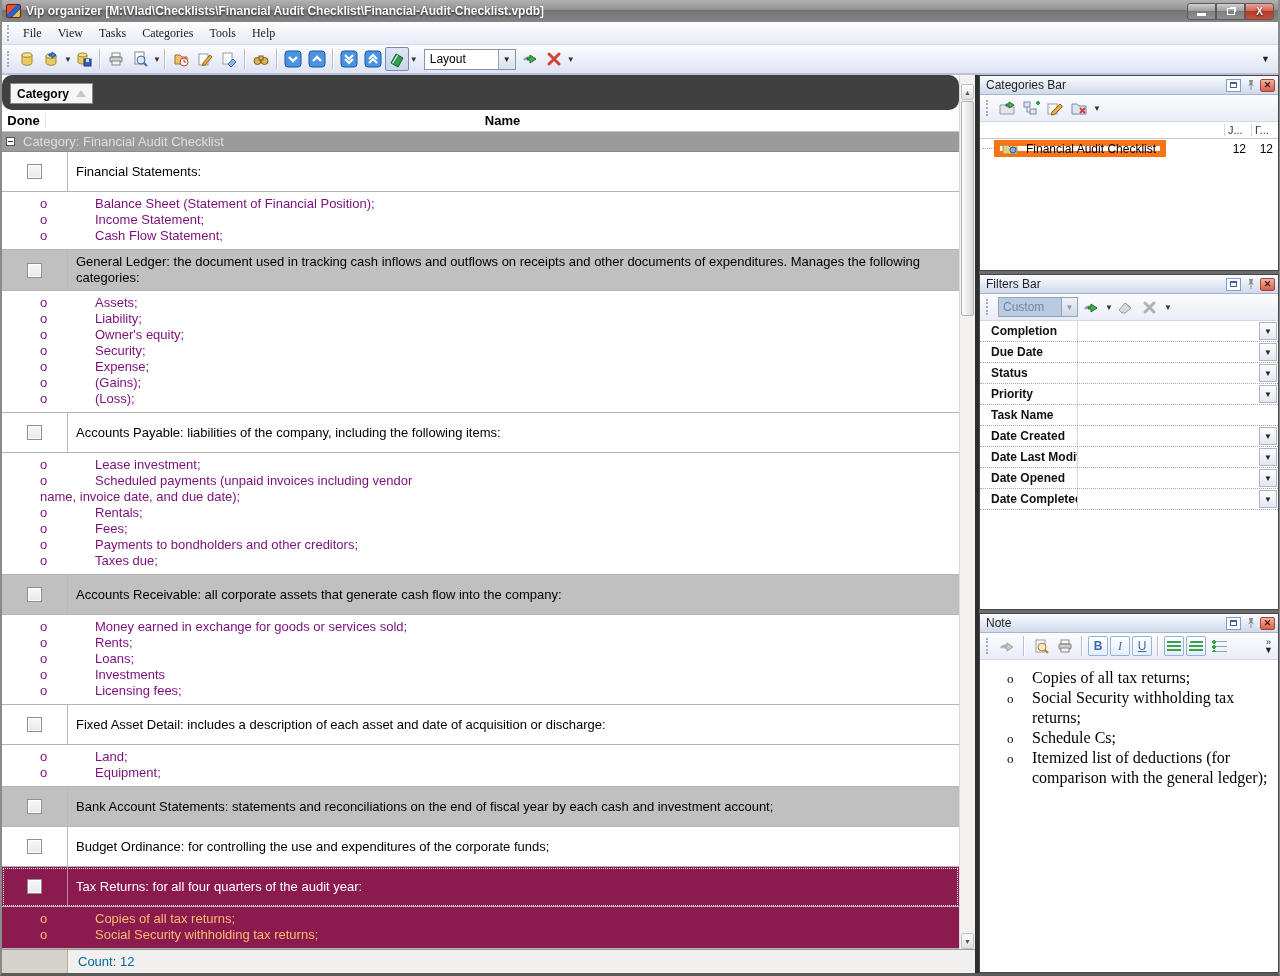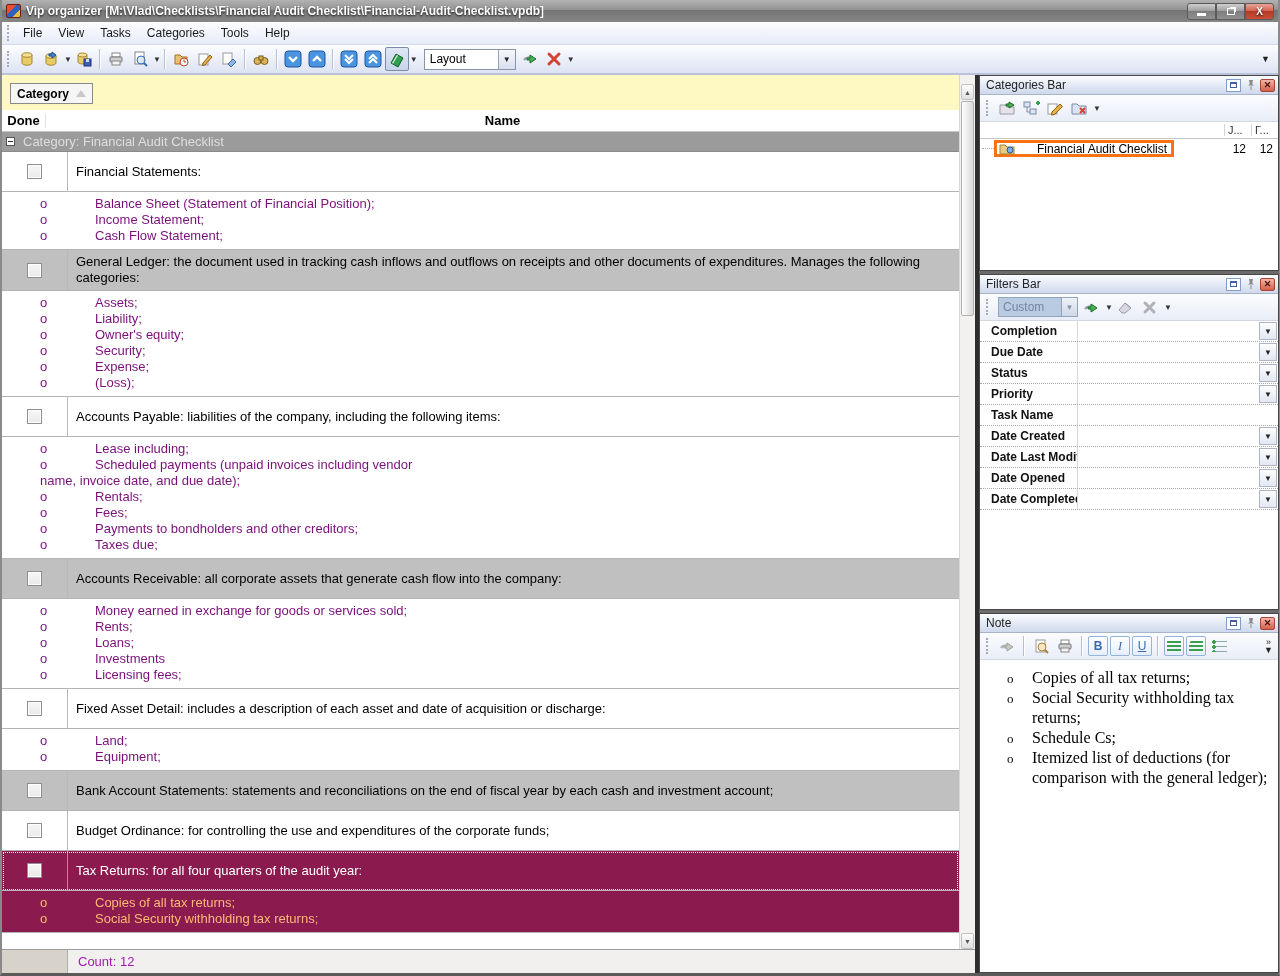--- a/index.html
+++ b/index.html
@@ -14,41 +14,41 @@
 .winbtns { margin-left:auto; display:flex; }
 .winbtn { width:29px; height:17px; border:1px solid #5a5a5a; display:flex; align-items:center; justify-content:center; font-size:10px; color:#fff; background:linear-gradient(#cfcfcf,#9a9a9a 50%,#7e7e7e 50%,#909090); }
 .winbtn.minimize { border-radius:3px 0 0 3px; }
 .winbtn.close { border-radius:0 3px 3px 0; background:linear-gradient(#eaa396,#d1604c 50%,#b43a28 50%,#c85038); font-weight:bold; }
 .glyph-min { width:9px; height:3px; background:#fff; margin-top:6px; }
 .glyph-restore { width:8px; height:7px; border:1px solid #fff; box-shadow:2px -2px 0 -1px #fff; }
 
 
 .menubar { height:23px; flex:0 0 23px; background:linear-gradient(#fcfdff,#e7ebf7); border-bottom:1px solid #d4daea; display:flex; align-items:center; padding-left:2px; font-size:12px; color:#1a1a1a; }
 .grip { width:5px; height:16px; margin:0 3px; border-left:2px dotted #aab; }
-.menu-item { padding:14px 8px; cursor:default; }
+.menu-item { padding:14px 8px; cursor:default;font-family:Liberation Serif, serif; }
 
 
 .toolbar { height:30px; flex:0 0 30px; background:linear-gradient(#fcfdff,#dde3f3); border-bottom:2px solid #b9c2d8; display:flex; align-items:center; padding:0 2px; }
 .tbtn { width:24px; height:24px; display:flex; align-items:center; justify-content:center; border:1px solid transparent; border-radius:2px; }
 .tbtn.pressed { border:1px solid #7a8aa8; background:linear-gradient(#dfe7f5,#c8d4ea); }
 .tsep { width:0; height:20px; border-left:1px solid #b8bed0; border-right:1px solid #fff; margin:0 3px; }
 .dd { font-size:8px; color:#333; margin-left:1px; align-self:center; }
 .combo { width:92px; height:21px; border:1px solid #8a94a8; background:#fff; display:flex; align-items:center; font-size:12px; margin:0 2px 0 6px; }
 .combo .val { flex:1; padding-left:5px; }
 .combo .cbtn { width:17px; height:100%; border-left:1px solid #98a2b4; background:linear-gradient(#f6f8fc,#d8dfee); display:flex; align-items:center; justify-content:center; font-size:8px; color:#222; }
 .toolbar-overflow { margin-left:auto; margin-right:6px; font-size:9px; color:#222; }
 
 
 .content { flex:1; display:flex; min-height:0; background:#2e2e2e; }
 .list-pane { width:973px; flex:0 0 973px; display:grid; grid-template-columns:957px 16px; grid-template-rows:35px 22px 1fr 24px; background:#fff; }
 .vsep { width:4px; flex:0 0 4px; background:#2e2e2e; }
 .dock { width:300px; flex:0 0 300px; display:flex; flex-direction:column; background:#6b6b6b;justify-content:space-between; }
 
 
-.group-band { grid-column:1; grid-row:1; background:#fef9c3; position:relative; }
+.group-band { grid-column:1; grid-row:1; background:#404040; position:relative;border-radius:10px; }
 .group-box { position:absolute; left:8px; top:8px; height:21px; background:#f6f6f6; border:1px solid #8a8a8a; display:flex; align-items:center; gap:7px; padding:0 6px; font-size:12px; font-weight:bold; color:#000; }
 .sort-tri { width:0; height:0; border-left:5px solid transparent; border-right:5px solid transparent; border-bottom:7px solid #c8c8c8; }
 
 
 .col-headers { grid-column:1; grid-row:2; display:flex; background:#fff; border-bottom:1px solid #c4c4c4; font-size:13px; font-weight:bold; align-items:center; }
 .hdr-done { width:44px; text-align:center; border-right:1px solid #e2e2e2; }
 .hdr-name { flex:1; text-align:center; }
 
 
 .list-body { grid-column:1; grid-row:3; overflow:hidden; background:#fff; }
@@ -69,21 +69,21 @@
 .subitem .st { white-space:pre-line; }
 .subs.selected .subitem { color:#fdba74; }
 
 
 .scrollbar { grid-column:2; grid-row:1/4; background:#f2f1ef; border-left:1px solid #d8d8d8; display:flex; flex-direction:column; padding-top:9px; }
 .sb-btn { height:16px; display:flex; align-items:center; justify-content:center; font-size:7px; color:#555; background:linear-gradient(#fdfdfd,#dfdfdf); border:1px solid #c2c2c2; border-radius:2px; margin:0 1px; }
 .sb-thumb { height:215px; margin:1px; background:linear-gradient(90deg,#fefefe,#d9d9d9); border:1px solid #b2b2b2; border-radius:2px; }
 .sb-spacer { flex:1; }
 
 
-.statusbar { grid-column:1/3; grid-row:4; background:#f1f0ee; border-top:1px solid #9c9c9c; display:flex; align-items:center; font-size:13px; color:#a21caf; }
+.statusbar { grid-column:1/3; grid-row:4; background:#f1f0ee; border-top:1px solid #9c9c9c; display:flex; align-items:center; font-size:13px; color:#0369a1; }
 .status-cell { width:66px; flex:0 0 66px; height:100%; background:#d7d3cb; border-right:1px solid #b3afa7; margin-right:10px; }
 
 
 .panel { border:1px solid #464646; background:#fff; display:flex; flex-direction:column; overflow:hidden; }
 .panel.categories { height:196px; flex:0 0 196px; }
 .panel.filters { height:336px; flex:0 0 336px; margin-top:3px; }
 .panel.note { flex:1; margin-top:3px; }
 .panel-title { height:19px; flex:0 0 19px; background:linear-gradient(#fafcff,#cfd9ec); border-bottom:1px solid #aab4c8; display:flex; align-items:center; padding:0 3px 0 6px; font-size:12px; color:#222; }
 .panel-btns { margin-left:auto; display:flex; gap:2px; align-items:center; }
 .pbtn { width:15px; height:13px; display:flex; align-items:center; justify-content:center; }
@@ -93,21 +93,21 @@
 .panel-toolbar { height:27px; flex:0 0 27px; background:linear-gradient(#fbfcfe,#e9edf7); border-bottom:1px solid #d4d8e4; display:flex; align-items:center; padding:0 3px; gap:2px; }
 .ptbtn { width:22px; height:22px; display:flex; align-items:center; justify-content:center; border:1px solid transparent; border-radius:2px; }
 
 
 .cat-header { height:17px; flex:0 0 17px; display:flex; border-bottom:1px solid #c8c8c8; font-size:11px; color:#333; align-items:center; }
 .cat-header .sp { flex:1; }
 .cat-hcol { width:27px; flex:0 0 27px; border-left:1px solid #d4d4d4; padding-left:3px; overflow:hidden; white-space:nowrap; }
 .cat-list { flex:1; font-size:12px; }
 .cat-row { height:19px; display:flex; align-items:center; }
 .tree-dots { width:12px; flex:0 0 12px; border-bottom:1px dotted #aaa; height:1px; margin-left:2px; }
-.cat-focus { display:flex; align-items:center; gap:22px; border:3px solid #f97316; height:17px; padding:0 4px 0 2px; }
+.cat-focus { display:flex; align-items:center; gap:8px; border:6px solid #f97316; height:17px; padding:0 4px 0 2px; }
 .cat-num { width:27px; flex:0 0 27px; text-align:right; padding-right:5px; }
 .cat-num:first-of-type { margin-left:auto; }
 .cat-spacer { flex:1; }
 
 
 .f-combo { width:80px; height:20px; background:#b9cbe2; border:1px solid #94a4bc; color:#7486a0; font-size:12px; display:flex; align-items:center; margin-left:2px; }
 .f-combo .val { flex:1; padding-left:4px; }
 .f-combo .cbtn { width:16px; height:100%; border-left:1px solid #98a2b4; background:linear-gradient(#eef2f8,#cfd8e8); display:flex; align-items:center; justify-content:center; font-size:8px; color:#8a94a8; }
 .filter-rows { flex:1; background:#fff; }
 .filter-row { height:21px; display:flex; align-items:stretch; border-bottom:1px dotted #a8a8a8; font-size:12px; color:#111; }
@@ -311,30 +311,31 @@
               <span class="checkbox"></span>
             </span>
             <span class="name-cell">General Ledger: the document used in tracking cash inflows and outflows on receipts and other documents of expenditures. Manages the following categories:</span>
           </div>
           <div class="subs">
             <div class="subitem"><span class="o">o</span><span class="st">Assets;</span></div>
             <div class="subitem"><span class="o">o</span><span class="st">Liability;</span></div>
             <div class="subitem"><span class="o">o</span><span class="st">Owner's equity;</span></div>
             <div class="subitem"><span class="o">o</span><span class="st">Security;</span></div>
             <div class="subitem"><span class="o">o</span><span class="st">Expense;</span></div>
+            <div class="subitem"><span class="o">o</span><span class="st">(Gains);</span></div>
             <div class="subitem"><span class="o">o</span><span class="st">(Loss);</span></div>
           </div>
           <div class="row-task ">
             <span class="done-cell">
               <span class="checkbox"></span>
             </span>
             <span class="name-cell">Accounts Payable: liabilities of the company, including the following items:</span>
           </div>
           <div class="subs">
-            <div class="subitem"><span class="o">o</span><span class="st">Lease including;</span></div>
+            <div class="subitem"><span class="o">o</span><span class="st">Lease investment;</span></div>
             <div class="subitem"><span class="o">o</span><span class="st">Scheduled payments (unpaid invoices including vendor
 name, invoice date, and due date);</span></div>
             <div class="subitem"><span class="o">o</span><span class="st">Rentals;</span></div>
             <div class="subitem"><span class="o">o</span><span class="st">Fees;</span></div>
             <div class="subitem"><span class="o">o</span><span class="st">Payments to bondholders and other creditors;</span></div>
             <div class="subitem"><span class="o">o</span><span class="st">Taxes due;</span></div>
           </div>
           <div class="row-task gray">
             <span class="done-cell">
               <span class="checkbox"></span>

